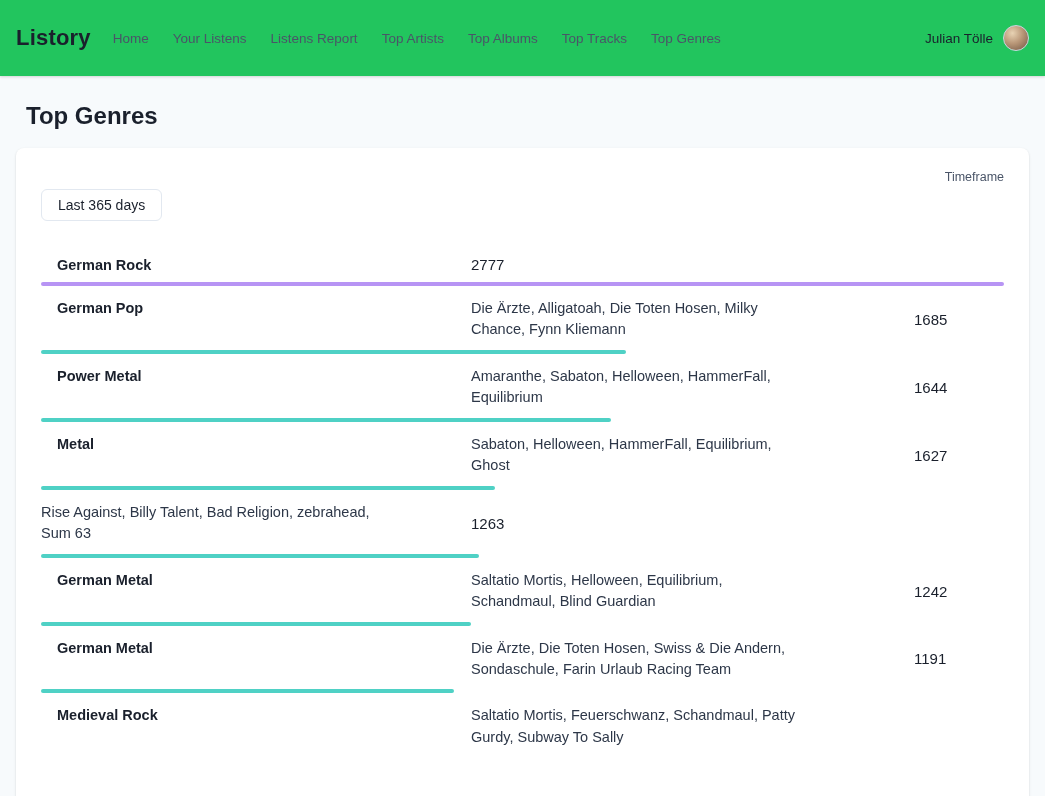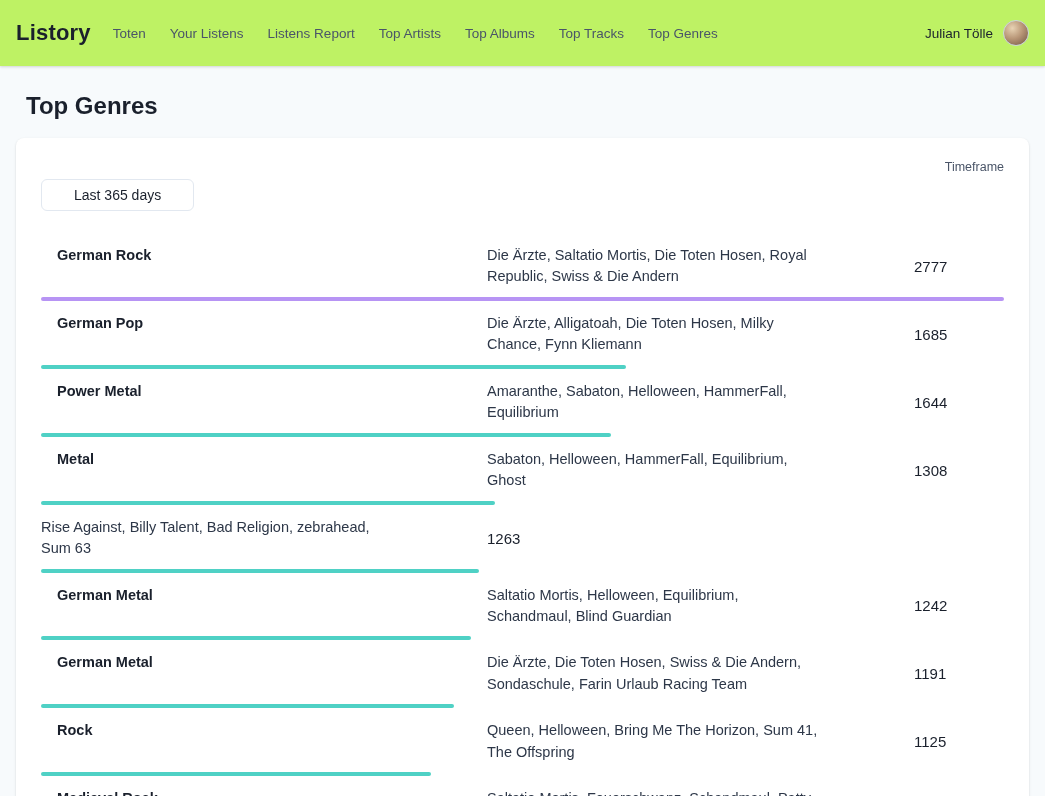--- a/index.html
+++ b/index.html
@@ -8,22 +8,22 @@
     margin: 0;
     width: 1045px;
     background: #f7fafc;
     font-family: "Liberation Sans", sans-serif;
     color: #1a202c;
   }
   
   .topnav {
     display: flex;
     align-items: center;
-    height: 66px;
-    background: #bef264;
+    height: 76px;
+    background: #22c55e;
     padding: 8px 16px;
     box-shadow: 0 1px 3px rgba(0,0,0,0.10), 0 1px 2px rgba(0,0,0,0.06);
     position: relative;
     z-index: 2;
   }
   .logo {
     font-size: 22px;
     font-weight: 700;
     letter-spacing: 0.2px;
     margin-right: 22px;
@@ -68,33 +68,33 @@
     font-size: 12.5px;
     color: #4a5568;
     margin: 6px 0 5px;
     padding-left: 12px;
     text-align: right;
   }
   .tf-select {
     display: inline-block;
     border: 1px solid #e2e8f0;
     border-radius: 6px;
-    padding: 7px 32px;
+    padding: 7px 16px;
     font-size: 14px;
     background: #ffffff;
     cursor: pointer;
     margin: 0 0 22px;
     user-select: none;
   }
   
   .genre-row { padding-top: 12px; }
   .row-grid {
     display: grid;
     grid-template-columns: 426px 1fr 90px;
-    column-gap: 20px;
+    column-gap: 4px;
   }
   .genre-name {
     font-weight: 700;
     font-size: 14.5px;
     padding-left: 16px;
     align-self: start;
     padding-top: 2px;
   }
   .genre-artists {
     font-size: 14.5px;
@@ -110,21 +110,21 @@
   }
   .genre-bar-track { height: 4px; margin-top: 9px; }
   .genre-bar { height: 4px; border-radius: 2px; }
 </style>
 </head>
 <body>
 
 <header class="topnav">
   <div class="logo">Listory</div>
   <nav class="nav-links">
-    <span class="nav-link">Toten</span>
+    <span class="nav-link">Home</span>
     <span class="nav-link">Your Listens</span>
     <span class="nav-link">Listens Report</span>
     <span class="nav-link">Top Artists</span>
     <span class="nav-link">Top Albums</span>
     <span class="nav-link">Top Tracks</span>
     <span class="nav-link">Top Genres</span>
   </nav>
   <div class="nav-right">
     <span class="user-name">Julian Tölle</span>
     <span class="avatar"></span>
@@ -134,21 +134,20 @@
 <h1 class="page-title">Top Genres</h1>
 
 <main class="card">
   <div class="tf-label">Timeframe</div>
   <div class="tf-select">Last 365 days</div>
 
   <div id="genre-list">
   <div class="genre-row">
     <div class="row-grid">
       <div class="genre-name">German Rock</div>
-      <div class="genre-artists">Die Ärzte, Saltatio Mortis, Die Toten Hosen, Royal Republic, Swiss &amp; Die Andern</div>
       <div class="genre-count">2777</div>
     </div>
     <div class="genre-bar-track">
       <div class="genre-bar" style="width: 100%; background: rgb(183, 148, 244);"></div>
     </div>
   </div>
 
   <div class="genre-row">
     <div class="row-grid">
       <div class="genre-name">German Pop</div>
@@ -168,21 +167,21 @@
     </div>
     <div class="genre-bar-track">
       <div class="genre-bar" style="width: 59.2%; background: rgb(79, 209, 197);"></div>
     </div>
   </div>
 
   <div class="genre-row">
     <div class="row-grid">
       <div class="genre-name">Metal</div>
       <div class="genre-artists">Sabaton, Helloween, HammerFall, Equilibrium, Ghost</div>
-      <div class="genre-count">1308</div>
+      <div class="genre-count">1627</div>
     </div>
     <div class="genre-bar-track">
       <div class="genre-bar" style="width: 47.1%; background: rgb(79, 209, 197);"></div>
     </div>
   </div>
 
   <div class="genre-row">
     <div class="row-grid">
       <div class="genre-artists">Rise Against, Billy Talent, Bad Religion, zebrahead, Sum 63</div>
       <div class="genre-count">1263</div>
@@ -207,30 +206,20 @@
     <div class="row-grid">
       <div class="genre-name">German Metal</div>
       <div class="genre-artists">Die Ärzte, Die Toten Hosen, Swiss &amp; Die Andern, Sondaschule, Farin Urlaub Racing Team</div>
       <div class="genre-count">1191</div>
     </div>
     <div class="genre-bar-track">
       <div class="genre-bar" style="width: 42.9%; background: rgb(79, 209, 197);"></div>
     </div>
   </div>
 
-  <div class="genre-row">
-    <div class="row-grid">
-      <div class="genre-name">Rock</div>
-      <div class="genre-artists">Queen, Helloween, Bring Me The Horizon, Sum 41, The Offspring</div>
-      <div class="genre-count">1125</div>
-    </div>
-    <div class="genre-bar-track">
-      <div class="genre-bar" style="width: 40.5%; background: rgb(79, 209, 197);"></div>
-    </div>
-  </div>
 
   <div class="genre-row">
     <div class="row-grid">
       <div class="genre-name">Medieval Rock</div>
       <div class="genre-artists">Saltatio Mortis, Feuerschwanz, Schandmaul, Patty Gurdy, Subway To Sally</div>
 
     </div>
 
   </div>
 

